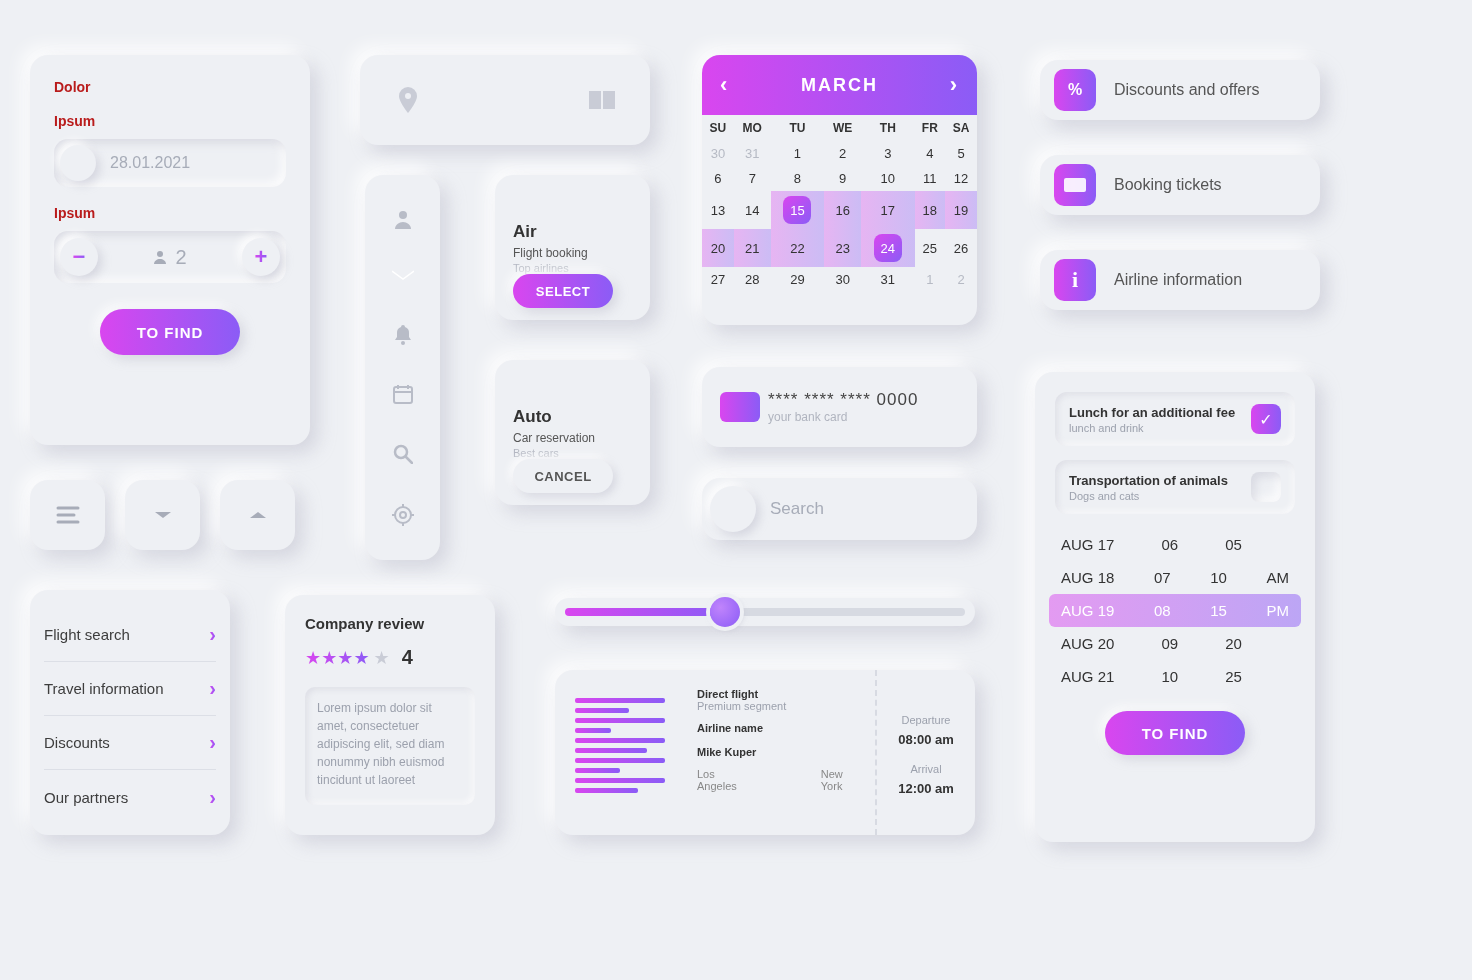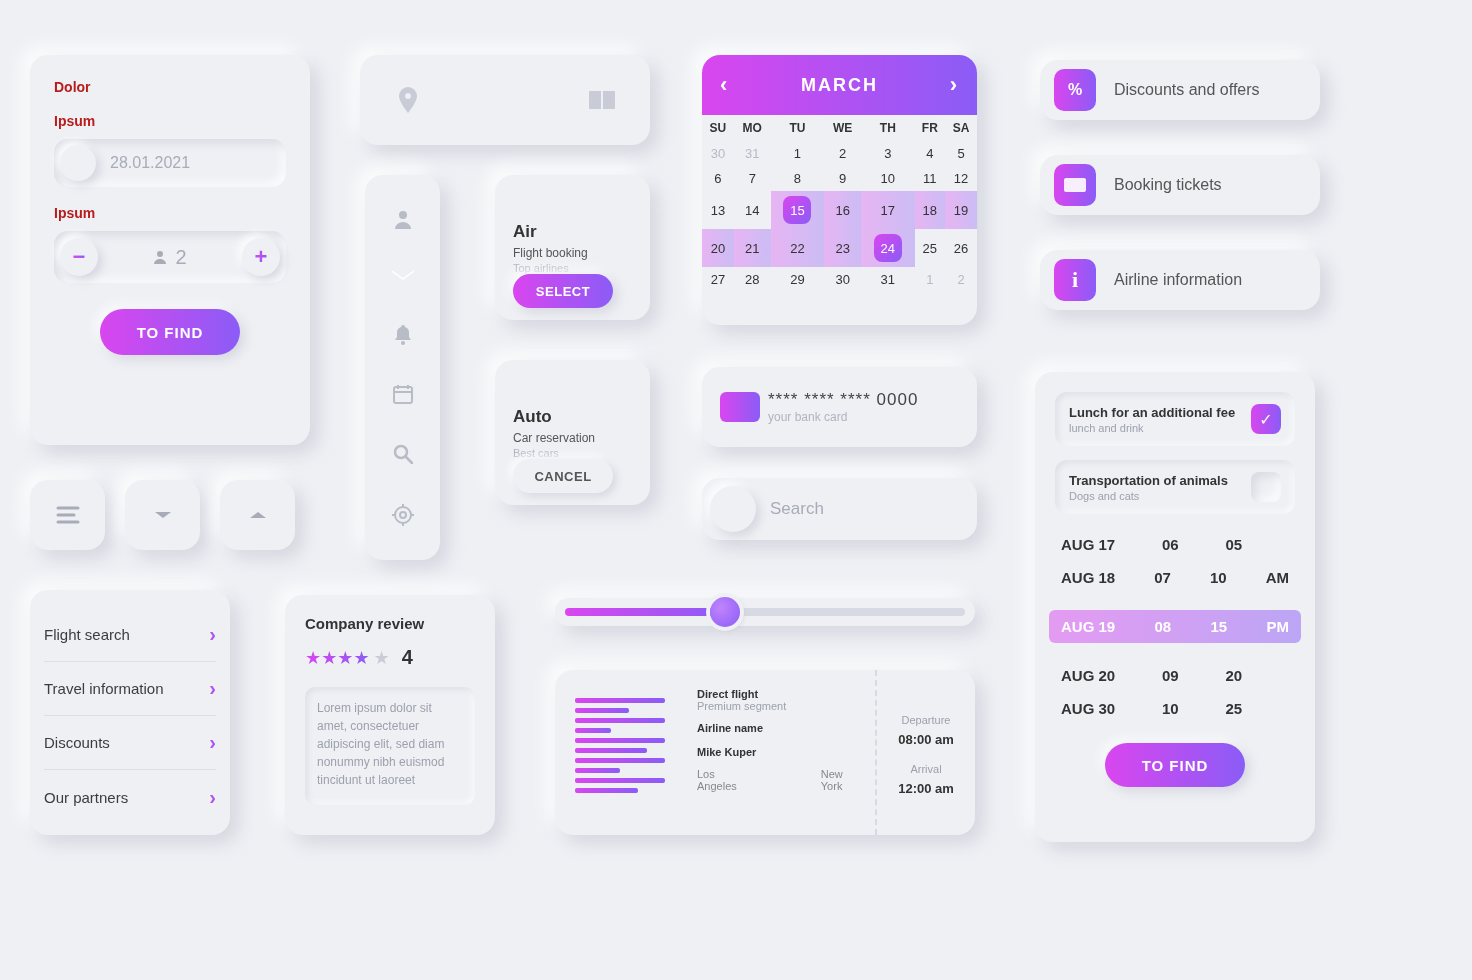--- a/index.html
+++ b/index.html
@@ -93,22 +93,22 @@
 .info-chip .ic { width:42px; height:42px; border-radius:10px; display:flex; align-items:center; justify-content:center; color:#fff; font-weight:700; }
 
 
 #picker { position:absolute; left:1035px; top:372px; width:280px; height:470px; padding:20px; }
 .opt { background:#eef0f4; border-radius:12px; padding:12px 14px; box-shadow: inset 2px 2px 6px rgba(174,174,192,0.3), inset -2px -2px 6px rgba(255,255,255,0.9); display:flex; align-items:center; justify-content:space-between; margin-bottom:14px; }
 .opt .t1 { font-size:13px; font-weight:700; color:#333; }
 .opt .t2 { font-size:11px; color:#9ca1ad; margin-top:2px; }
 .chk { width:30px; height:30px; border-radius:8px; }
 .chk.on { display:flex; align-items:center; justify-content:center; color:#fff; }
 .wheel { margin-top:6px; }
-.wheel .row { display:flex; justify-content:space-between; padding:8px 6px; font-size:15px; font-weight:700; color:#333; }
-.wheel .row.sel { background:linear-gradient(90deg,rgba(217,70,239,0.5),rgba(139,92,246,0.5)); color:#fff; border-radius:6px; margin:16px -6px; padding:8px 12px; }
+.wheel .row { display:flex; justify-content:space-between; padding:8px 6px; font-size:15px; font-weight:400; color:#333; }
+.wheel .row.sel { background:linear-gradient(90deg,rgba(217,70,239,0.5),rgba(139,92,246,0.5)); color:#fff; border-radius:6px; margin:0 -6px; padding:8px 12px; }
 svg { display:block; }
 </style>
 </head>
 <body>
 
 <div id="search-card" class="neo">
   <div class="label">Dolor</div>
   <div class="label" style="margin-top:18px;">Ipsum</div>
   <div class="field neo-inset">
     <div class="neo-btn small-icon">
@@ -463,20 +463,20 @@
         <span>15</span>
         <span>PM</span>
       </div>
       <div class="row">
         <span>AUG 20</span>
         <span>09</span>
         <span>20</span>
         <span></span>
       </div>
       <div class="row">
-        <span>AUG 30</span>
+        <span>AUG 21</span>
         <span>10</span>
         <span>25</span>
         <span></span>
       </div>
     </div>
   <div class="grad-btn" style="width:140px;height:44px;margin:18px auto 0;font-size:15px;">TO FIND</div>
 </div>
 
 </body></html>

